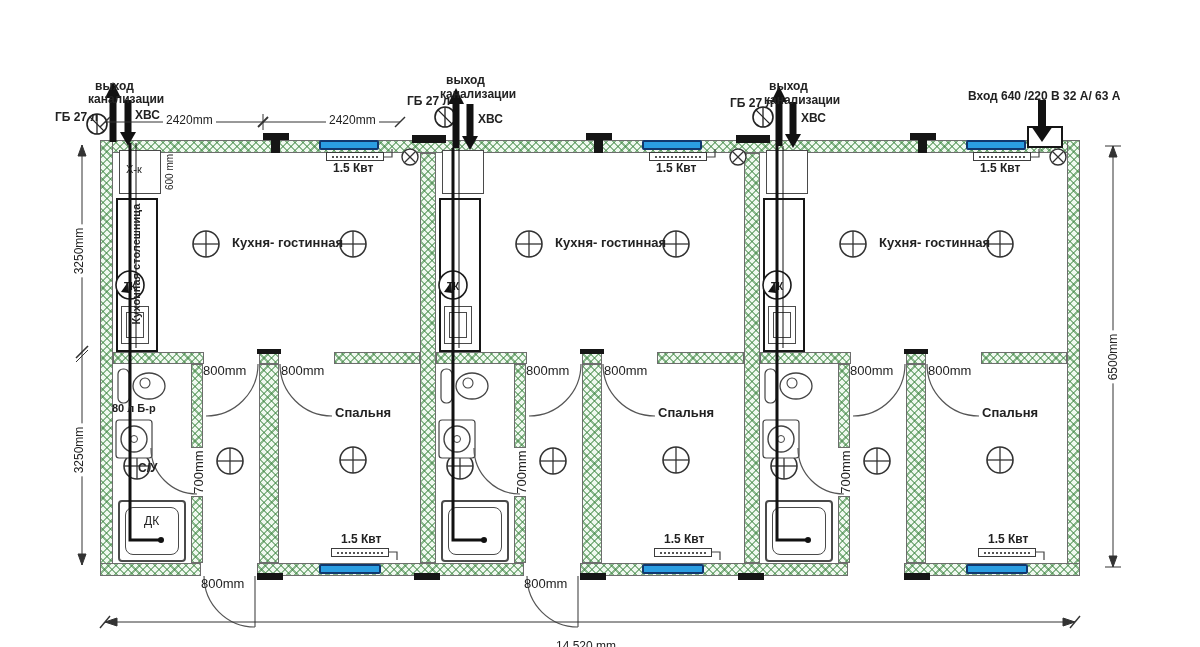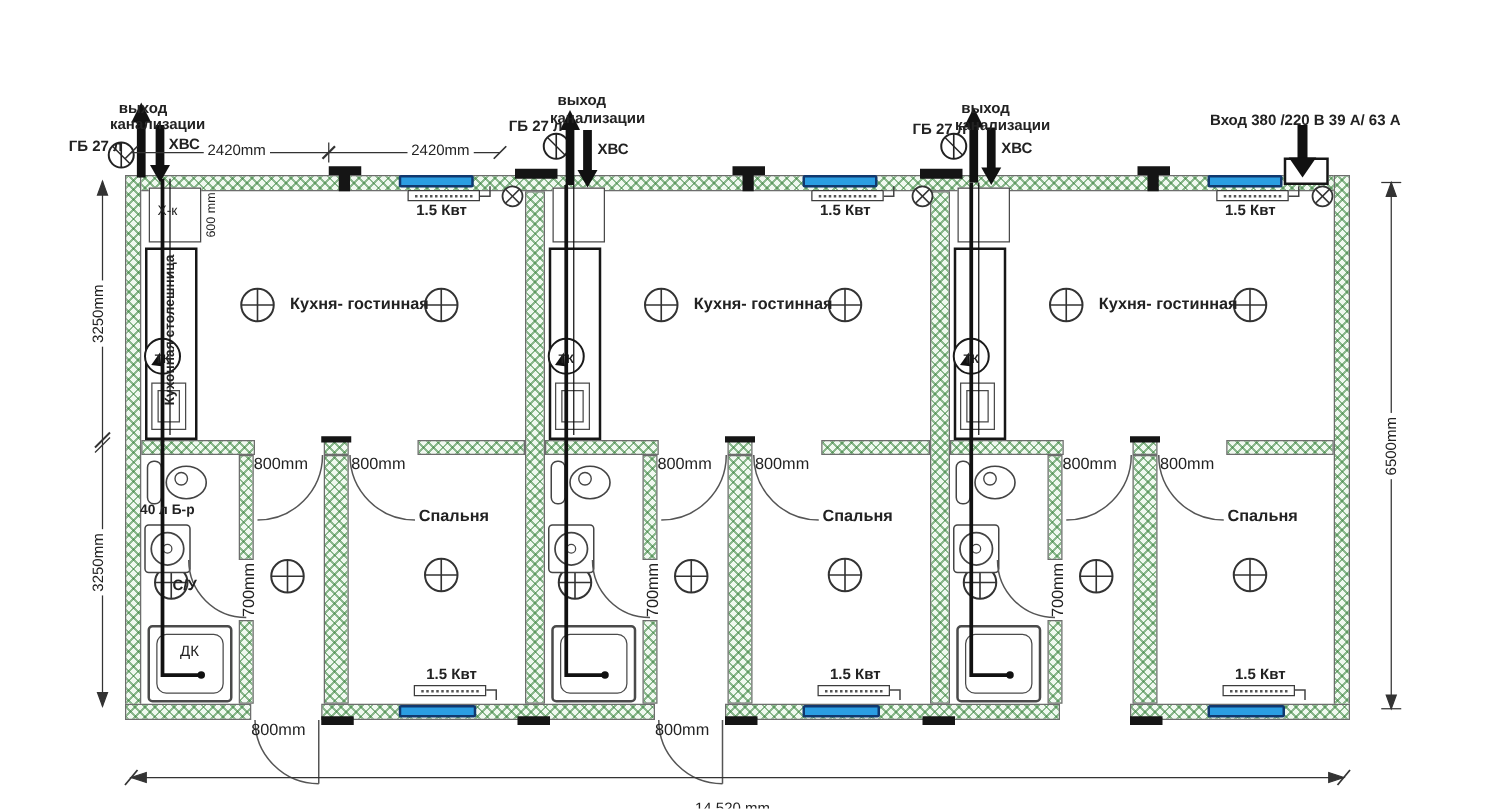--- a/index.html
+++ b/index.html
@@ -292,35 +292,35 @@
   <div class="t b" style="left:446px;top:74px">выход</div>
   <div class="t b" style="left:440px;top:88px">канализации</div>
   <div class="t b" style="left:407px;top:95px">ГБ 27 л</div>
   <div class="t b" style="left:478px;top:113px">ХВС</div>
 
   <div class="t b" style="left:769px;top:80px">выход</div>
   <div class="t b" style="left:764px;top:94px">канализации</div>
   <div class="t b" style="left:730px;top:97px">ГБ 27 л</div>
   <div class="t b" style="left:801px;top:112px">ХВС</div>
 
-  <div class="t b" style="left:968px;top:90px">Вход 380 /220 В  39 А/ 63 А</div>
+  <div class="t b" style="left:968px;top:90px">Вход 640 /220 В  32 А/ 63 А</div>
 
   <div class="t b s13" style="left:232px;top:236px">Кухня- гостинная</div>
   <div class="t b s13" style="left:555px;top:236px">Кухня- гостинная</div>
   <div class="t b s13" style="left:879px;top:236px">Кухня- гостинная</div>
   <div class="t b s13" style="left:335px;top:406px">Спальня</div>
   <div class="t b s13" style="left:658px;top:406px">Спальня</div>
   <div class="t b s13" style="left:982px;top:406px">Спальня</div>
   <div class="t b" style="left:138px;top:462px">С/У</div>
   <div class="t" style="left:144px;top:515px">ДК</div>
 
   <div class="t s11" style="left:126px;top:164px">Х-к</div>
   <div class="t s10 rot" style="left:170px;top:172px">600 mm</div>
   <div class="t b s11 rot" style="left:137px;top:264px">Кухонная столешница</div>
-  <div class="t b s11" style="left:112px;top:403px">40 л Б-р</div>
+  <div class="t b s11" style="left:112px;top:403px">80 л Б-р</div>
 
   <div class="t b" style="left:333px;top:162px">1.5 Квт</div>
   <div class="t b" style="left:656px;top:162px">1.5 Квт</div>
   <div class="t b" style="left:980px;top:162px">1.5 Квт</div>
   <div class="t b" style="left:341px;top:533px">1.5 Квт</div>
   <div class="t b" style="left:664px;top:533px">1.5 Квт</div>
   <div class="t b" style="left:988px;top:533px">1.5 Квт</div>
 
   <div class="t s13" style="left:203px;top:364px">800mm</div>
   <div class="t s13" style="left:281px;top:364px">800mm</div>

